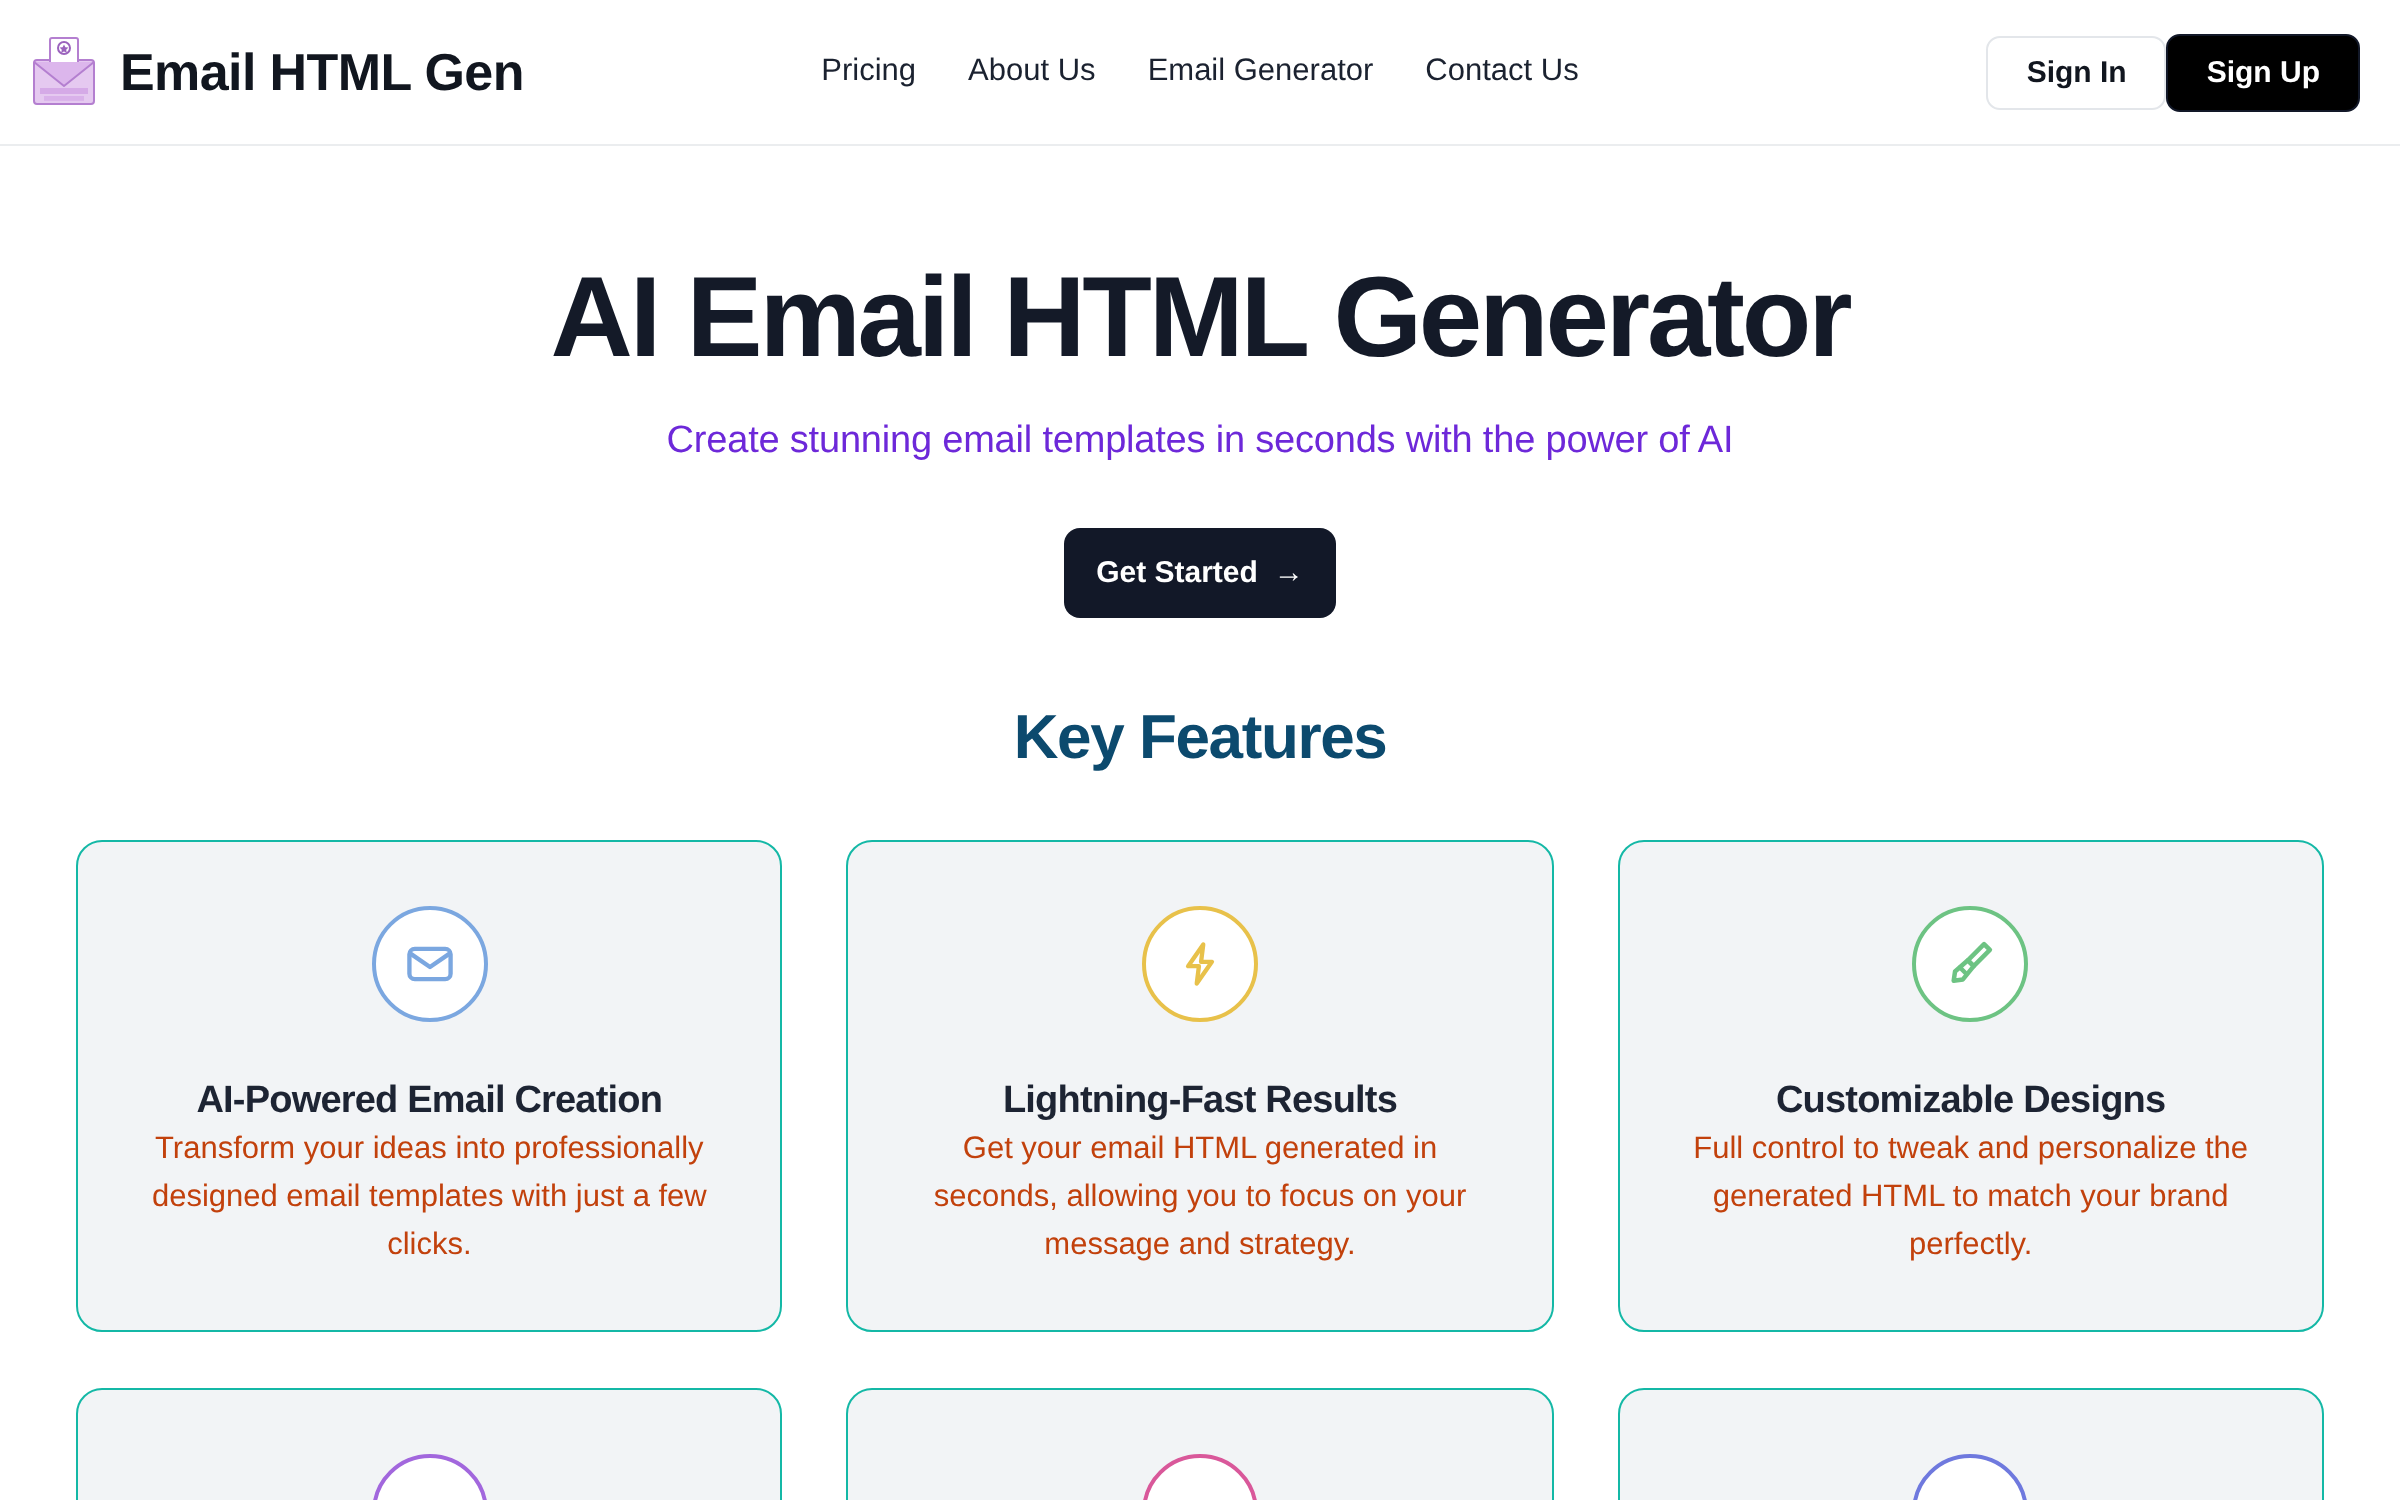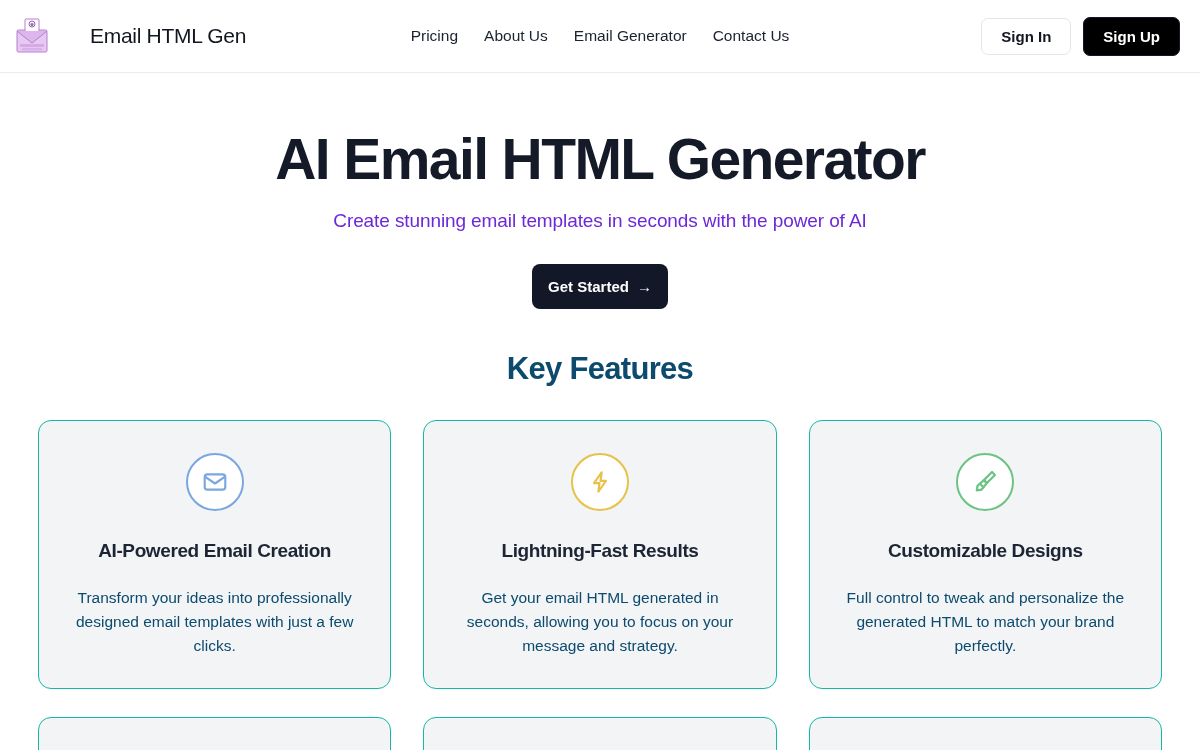--- a/index.html
+++ b/index.html
@@ -29,26 +29,25 @@
     gap: 10px;
     flex: 0 0 auto;
   }
   .brand-logo {
     width: 36px;
     height: 40px;
     display: block;
     flex: 0 0 auto;
   }
   .brand-name {
-    font-size: 21px;
-    font-weight: normal;
+    font-size: 26px;
+    font-weight: bold;
     color: #11161f;
     letter-spacing: -0.3px;
     white-space: nowrap;
-    margin-left: 30px;
   }
 
   .main-nav {
     position: absolute;
     left: 0; right: 0;
     display: flex;
     justify-content: center;
     align-items: center;
     gap: 26px;
     pointer-events: none;
@@ -58,21 +57,20 @@
     font-size: 15.5px;
     color: #1b2230;
     text-decoration: none;
     white-space: nowrap;
   }
 
   .header-actions {
     margin-left: auto;
     display: flex;
     align-items: center;
-    gap: 12px;
     position: relative;
     z-index: 2;
   }
   .btn-signin {
     font-size: 15px;
     font-weight: bold;
     color: #11161f;
     background: #ffffff;
     border: 1px solid #e3e6ea;
     border-radius: 7px;
@@ -168,24 +166,24 @@
   }
   .feature-icon-wrap svg { display: block; }
   .feature-title {
     margin-top: 29px;
     font-size: 19px;
     font-weight: bold;
     color: #1d2433;
     letter-spacing: -0.4px;
   }
   .feature-desc {
-    margin-top: 24px;
+    margin-top: 1px;
     font-size: 15.5px;
     line-height: 1.55;
-    color: #0c4a6e;
+    color: #c2410c;
   }
 </style>
 </head>
 <body>
 
 <header class="site-header">
 
   <div class="brand">
     <svg class="brand-logo" viewBox="0 0 36 40">
       <rect x="3" y="14" width="30" height="22" rx="1.5" fill="#e5c9f0"></rect>

